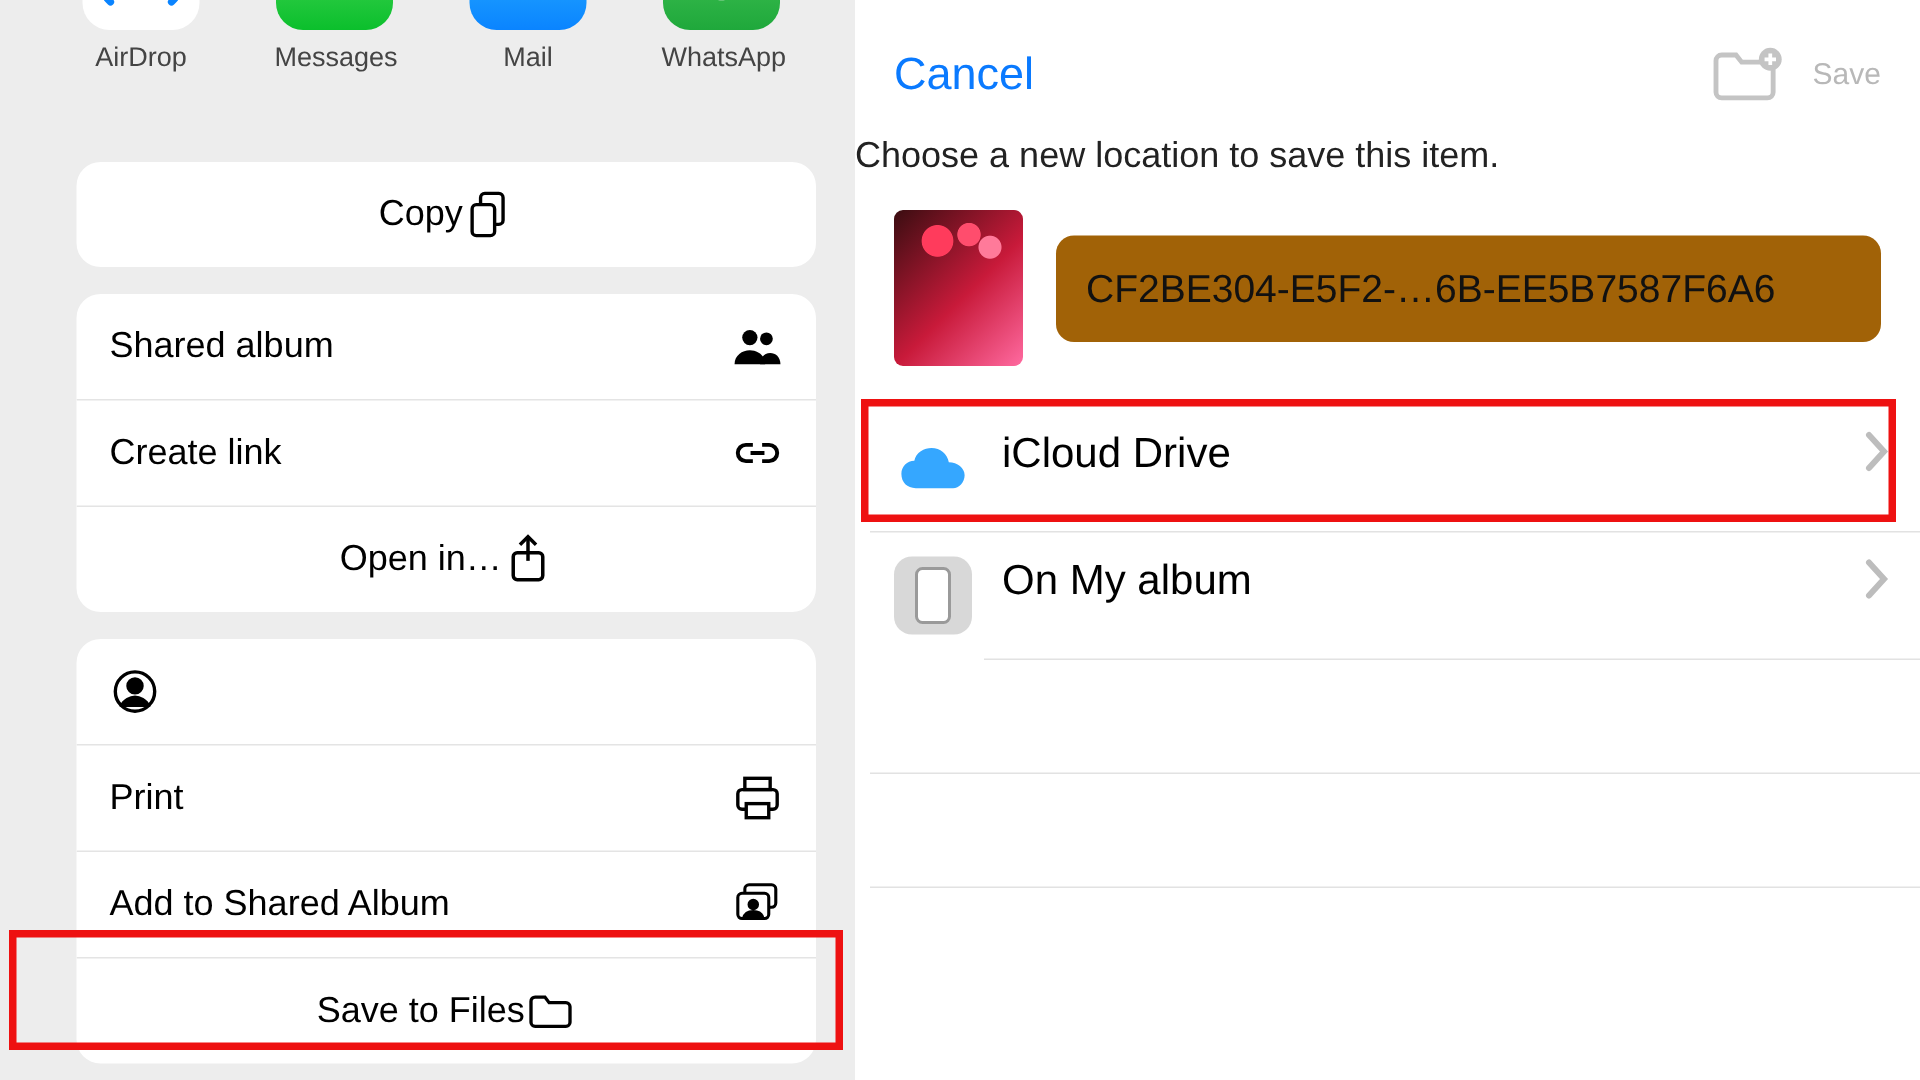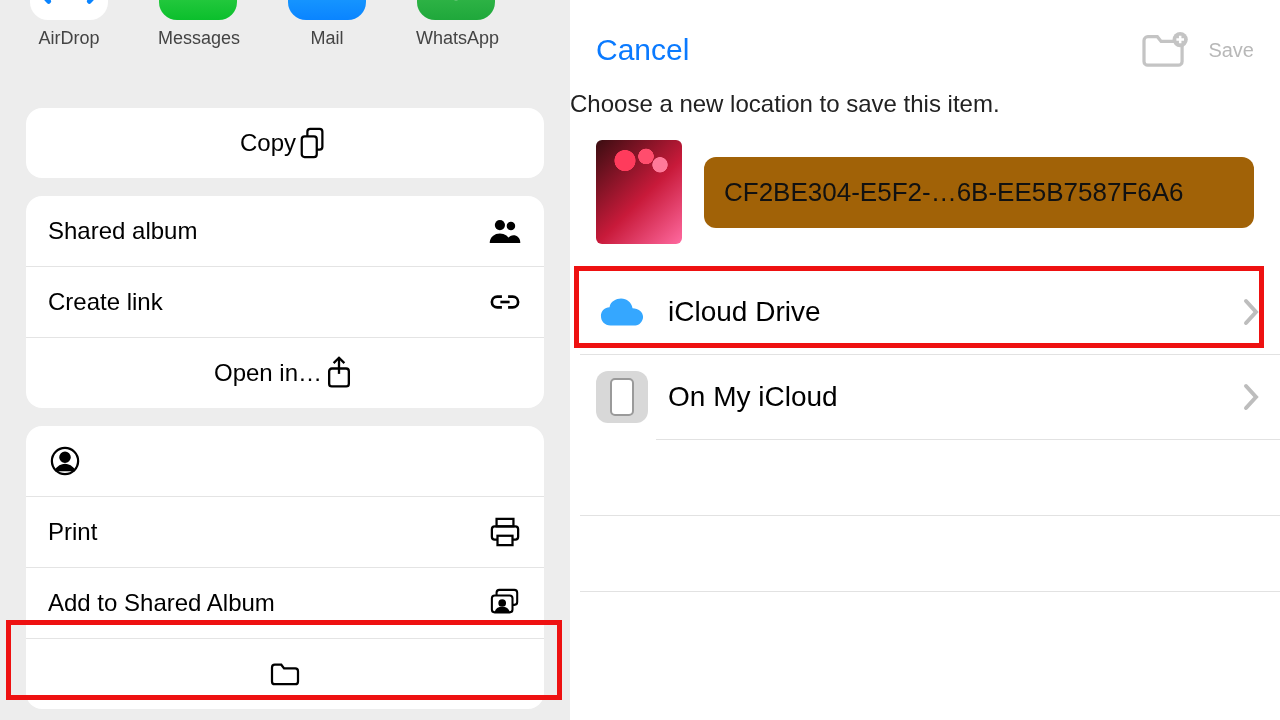--- a/index.html
+++ b/index.html
@@ -1,18 +1,18 @@
 <!DOCTYPE html>
 <html><head>
 <meta charset="utf-8">
 <style>
   * { box-sizing: border-box; margin: 0; padding: 0; }
   html, body { width: 1280px; height: 720px; font-family: -apple-system, "Helvetica Neue", Arial, sans-serif; background: #fff; overflow: hidden; }
   .screen { display: flex; width: 1280px; height: 720px; }
-  .left { width: 570px; height: 720px; background: #ededed; position: relative; padding-top: 0; }
+  .left { width: 570px; height: 720px; background: #ededed; position: relative; padding-top: 0; padding-left: 25px; }
   .right { flex: 1; height: 720px; background: #fff; position: relative; }
 
   
   .apps { display: flex; align-items: flex-start; gap: 50px; padding: 0 30px; height: 90px; }
   .app { width: 80px; text-align: center; }
   .app .iconbox { width: 78px; height: 50px; margin: 0 auto; display:flex; align-items:flex-end; justify-content:center; }
   .app .iconsq { width: 78px; height: 78px; border-radius: 18px; position: relative; top: -30px; display:flex; align-items:center; justify-content:center; }
   .app .lbl { font-size: 18px; color:#444; margin-top: -22px; }
 
   .airdrop-bg { background:#fff; }
@@ -33,21 +33,21 @@
   .cancel { color:#0a7aff; font-size:30px; }
   .save { color:#b8b8b8; font-size:20px; }
   .newfolder { color:#c0c0c0; margin-left:auto; margin-right: 20px; }
   .prompt { text-align:left; font-size:24px; color:#222; margin-top: 4px; }
   .filebar { display:flex; align-items:center; gap:22px; padding: 22px 26px 26px 26px; }
   .thumb { width:86px; height:104px; border-radius:6px; background: linear-gradient(135deg,#3a0d11 0%, #c81a3a 55%, #ff6aa0 100%); position:relative; overflow:hidden; }
   .thumb::before { content:""; position:absolute; top:8px; left:8px; right:8px; height:42px; background: radial-gradient(circle at 30% 30%, #ff3b5c 0 18%, transparent 19%), radial-gradient(circle at 60% 20%, #ff4d6d 0 14%, transparent 15%), radial-gradient(circle at 80% 40%, #ff7a9a 0 12%, transparent 13%); }
   .fname { flex:1; background:#a16207; border-radius:12px; padding:20px 20px; font-size:26px; color:#111; white-space:nowrap; overflow:hidden; text-overflow:ellipsis; }
 
   .locations { }
-  .locrow { display:flex; align-items:center; padding: 16px 20px 16px 10px; border-bottom:1px solid #e2e2e2; margin-left:10px; }
+  .locrow { display:flex; align-items:flex-start; padding: 16px 20px 16px 10px; border-bottom:1px solid #e2e2e2; margin-left:10px; }
   .locicon { width:52px; height:52px; border-radius:12px; margin: 0 20px 0 6px; display:flex; align-items:center; justify-content:center; }
   .locrow .name { font-size:28px; color:#000; flex:1; }
   .chev { color:#b8b8b8; }
   .blankrow { height:76px; border-bottom:1px solid #e2e2e2; margin-left:10px; }
 
   svg { display:block; }
 </style>
 </head>
 <body>
 
@@ -179,20 +179,21 @@
         <span class="ic">
           <svg width="32" height="30" viewBox="0 0 34 32" fill="none" stroke="#000" stroke-width="2.2">
               <rect x="8" y="2" width="22" height="16" rx="3"></rect>
               <rect x="3" y="8" width="22" height="18" rx="3" fill="#fff"></rect>
               <circle cx="14" cy="16" r="3" fill="#000"></circle>
               <path d="M7 26c1-4 4-5 7-5s6 1 7 5" fill="#000"></path>
             </svg>
         </span>
       </div>
       <div class="row">
+        <span>Save to Files</span>
         <span class="ic">
           <svg width="32" height="26" viewBox="0 0 34 28" fill="none" stroke="#000" stroke-width="2.4">
               <path d="M3 7a3 3 0 0 1 3-3h7l3 4h12a3 3 0 0 1 3 3v11a3 3 0 0 1-3 3H6a3 3 0 0 1-3-3z"></path>
             </svg>
         </span>
       </div>
     </div>
 
     <div class="hl" style="left:6px; top:620px; width:556px; height:80px;"></div>
   </div>
@@ -229,21 +230,21 @@
               <path d="M4 4l10 11L4 26"></path>
             </svg>
         </span>
       </div>
       <div class="locrow" style="border-bottom:none">
         <div class="locicon" style="background:#d8d8d8">
           <svg width="26" height="40" viewBox="0 0 26 40">
               <rect x="2" y="2" width="22" height="36" rx="4" fill="#fff" stroke="#9a9a9a" stroke-width="2"></rect>
             </svg>
         </div>
-        <span class="name">On My iCloud</span>
+        <span class="name">On My album</span>
         <span class="chev">
           <svg width="18" height="30" viewBox="0 0 18 30" fill="none" stroke="#bdbdbd" stroke-width="4" stroke-linecap="round">
               <path d="M4 4l10 11L4 26"></path>
             </svg>
         </span>
       </div>
       <div style="height:1px;background:#e2e2e2;margin-left:86px"></div>
       <div class="blankrow"></div>
       <div class="blankrow"></div>
       <div class="blankrow" style="border-bottom:none"></div>

